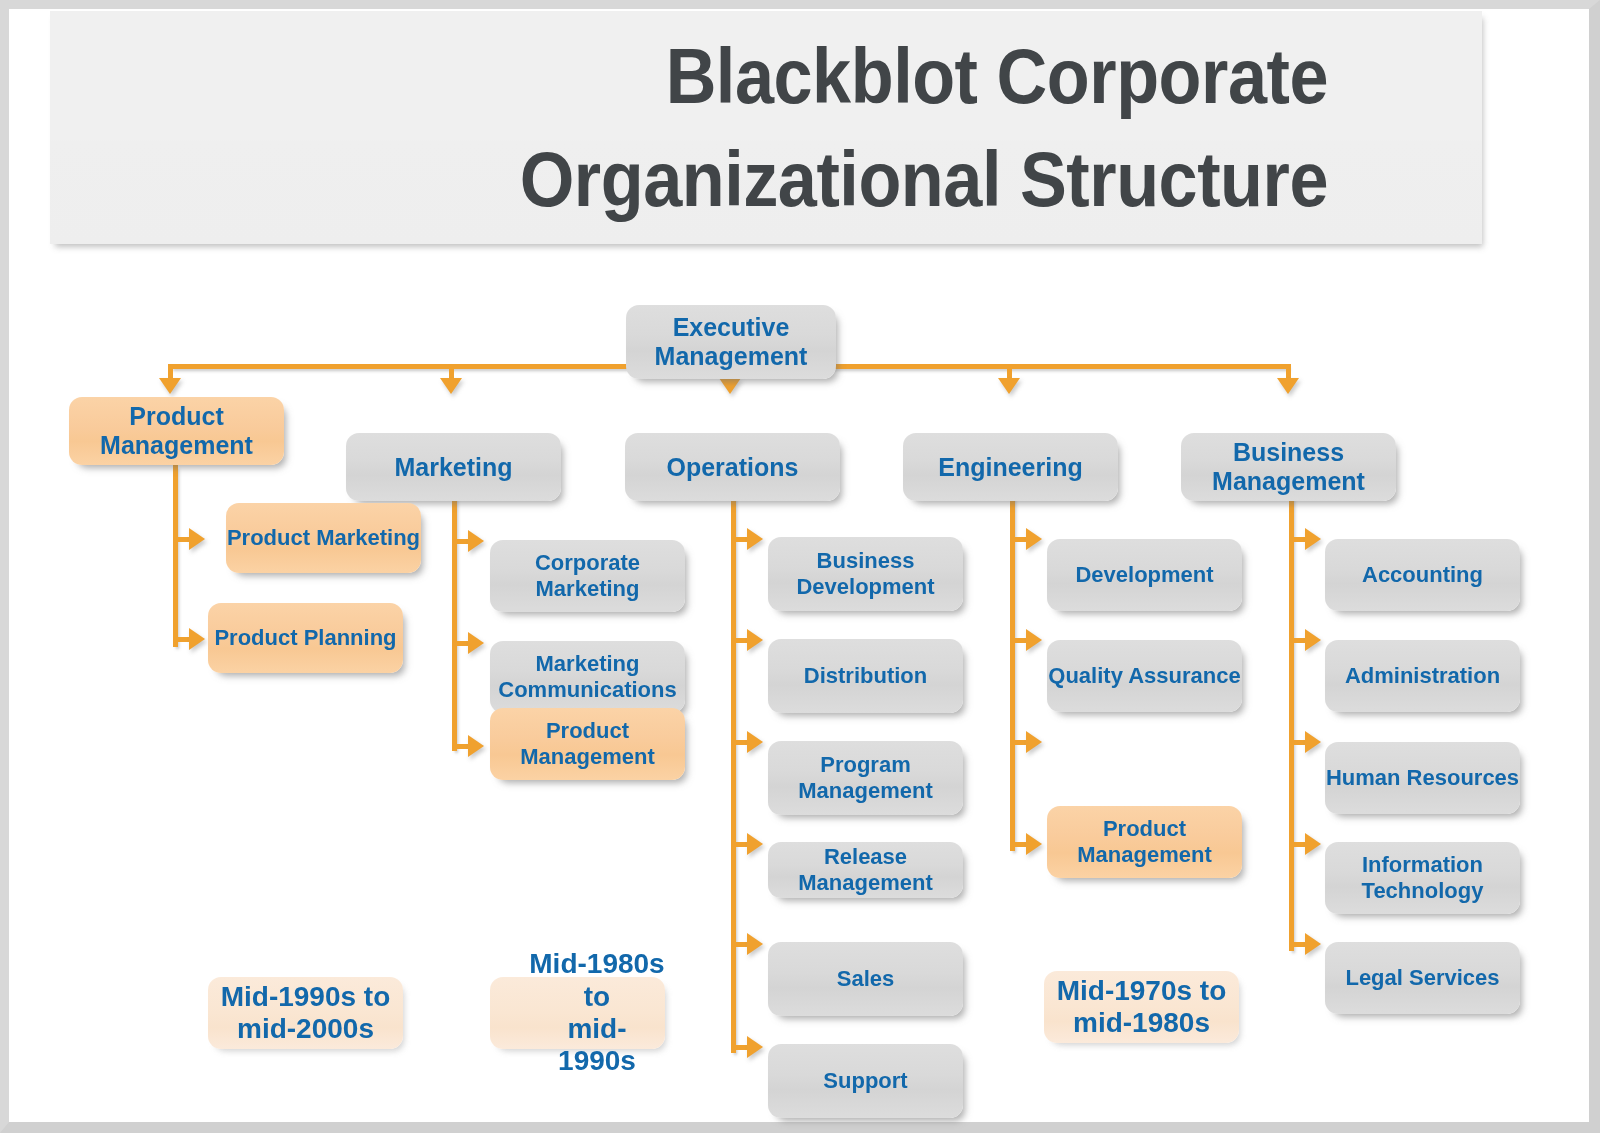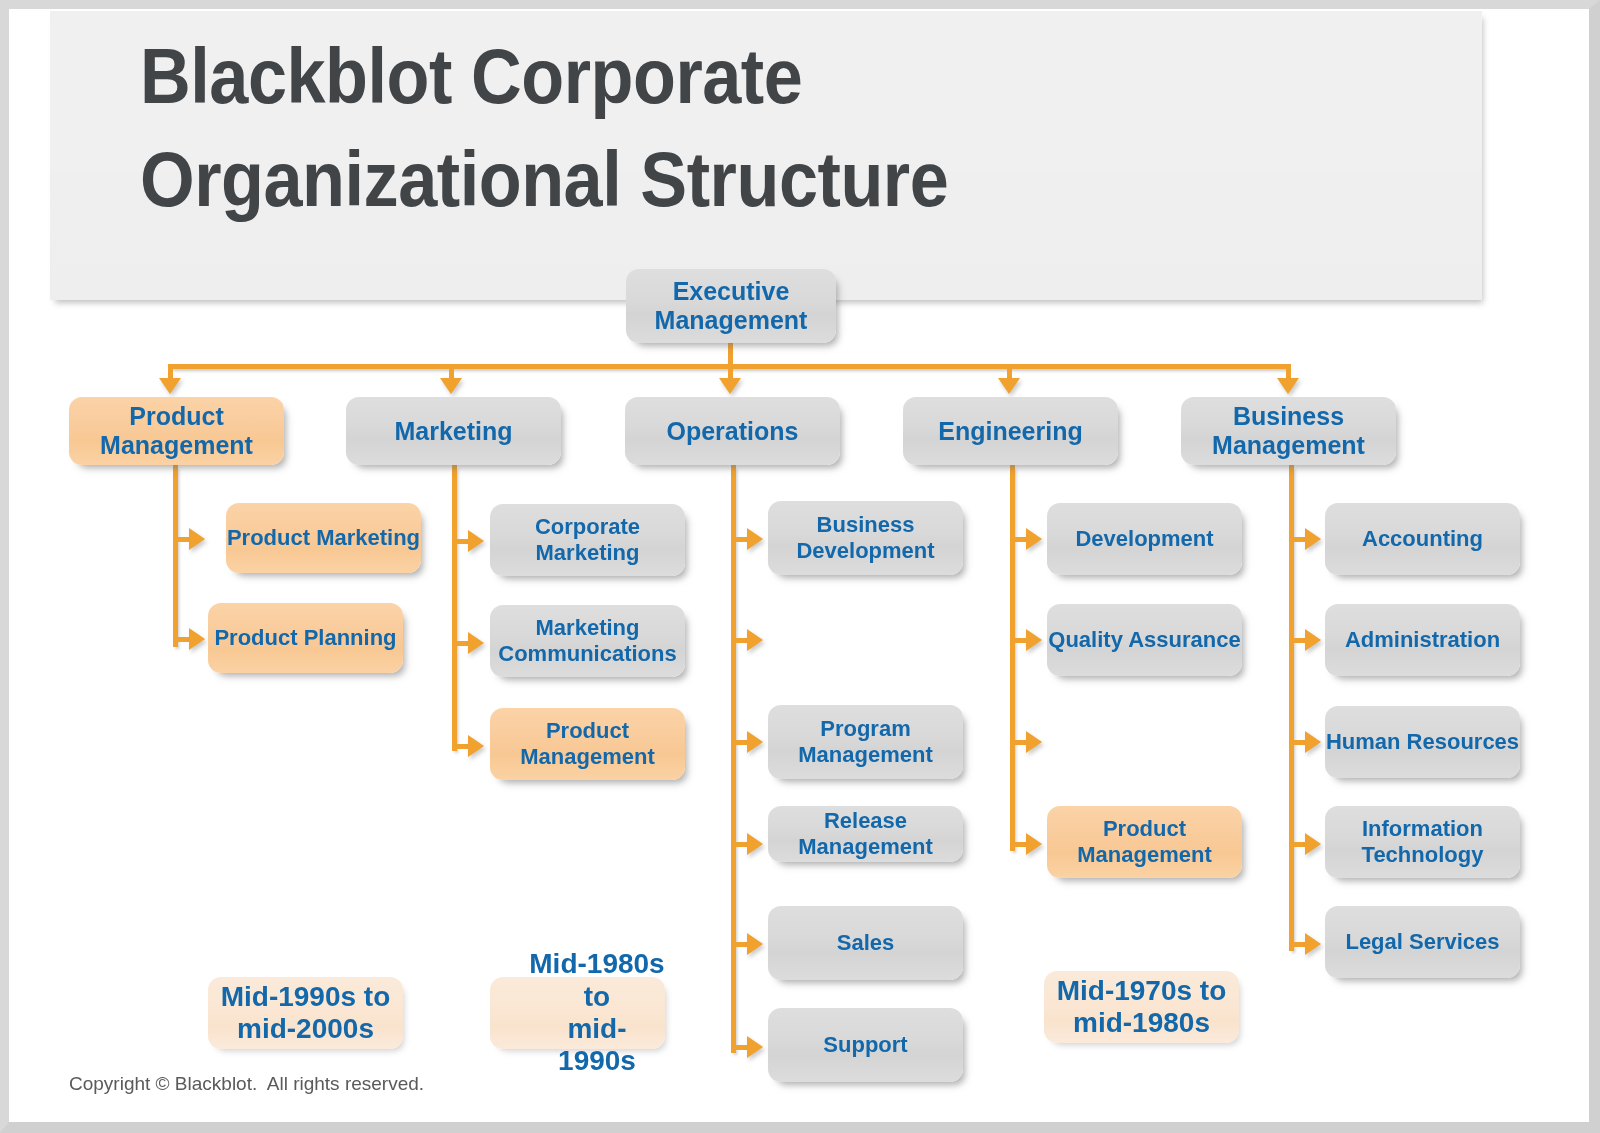--- a/index.html
+++ b/index.html
@@ -32,23 +32,24 @@
     width: 1580px; height: 1113px;
     background: #ffffff;
   }
 
   
   #title-banner {
     position: absolute;
     left: 41px;
     top: 2px;
     width: 1432px;
-    height: 289px;
+    height: 233px;
     background: linear-gradient(to bottom, #f0f0f0 0%, #f0f0f0 55%, #efefef 56%, #eeeeee 100%);
     box-shadow: 3px 5px 6px -2px rgba(120,120,120,0.45);
+    text-align: right;
   }
   #title-text {
     position: absolute;
     left: 90px;
     top: 14px;
     width: 1320px;
     font-size: 78px;
     font-weight: bold;
     line-height: 1.32;
     color: #414548;
@@ -69,20 +70,21 @@
     text-align: center;
     font-weight: bold;
     color: #1268ab;
     line-height: 1.16;
     white-space: pre-line;
     box-shadow: 5px 6px 7px -3px rgba(110,110,110,0.55);
     z-index: 5;
   }
   .node.gray {
     background: linear-gradient(to bottom, #dedede 0%, #d9d9d9 42%, #d4d4d4 62%, #dcdcdc 100%);
+    margin-top: 36px;
   }
   .node.orange {
     background: linear-gradient(to bottom, #fbd3a7 0%, #f9cb9b 45%, #f8c893 65%, #fbd2a4 100%);
   }
   .node.cream {
     background: linear-gradient(to bottom, #fbeada 0%, #fae6d2 50%, #f9e3cd 70%, #fbeadb 100%);
     box-shadow: 4px 5px 6px -3px rgba(140,140,140,0.4);
   }
 
   .lvl1 { font-size: 25px; }
@@ -207,20 +209,21 @@
     <div class="arrow-right" style="left:738px; top:722px;"></div>
     <div class="conn h" style="left:722px; top:833px; width:18px;"></div>
     <div class="arrow-right" style="left:738px; top:824px;"></div>
     <div class="conn h" style="left:722px; top:933px; width:18px;"></div>
     <div class="arrow-right" style="left:738px; top:924px;"></div>
     <div class="conn h" style="left:722px; top:1036px; width:18px;"></div>
     <div class="arrow-right" style="left:738px; top:1027px;"></div>
 
     <div class="node gray lvl3" style="left:759px; top:492px; width:195px; height:74px;">Business
 Development</div>
+    <div class="node gray lvl3" style="left:759px; top:594px; width:195px; height:74px;">Distribution</div>
     <div class="node gray lvl3" style="left:759px; top:696px; width:195px; height:74px;">Program
 Management</div>
     <div class="node gray lvl3" style="left:759px; top:797px; width:195px; height:56px;text-align:center;">Release
 Management</div>
     <div class="node gray lvl3" style="left:759px; top:999px; width:195px; height:74px;">Support</div>
     <div class="node gray lvl3" style="left:759px; top:897px; width:195px; height:74px;">Sales</div>
 
     <div class="conn v shadowed" style="left:1001px; top:456px; height:386px;"></div>
     <div class="conn h" style="left:1001px; top:528px; width:18px;"></div>
     <div class="arrow-right" style="left:1017px; top:519px;"></div>
@@ -255,16 +258,15 @@
 Technology</div>
     <div class="node gray lvl3" style="left:1316px; top:897px; width:195px; height:72px;">Legal Services</div>
 
     <div class="node cream era" style="left:199px; top:968px; width:195px; height:72px;">Mid-1990s to
 mid-2000s</div>
     <div class="node cream era" style="left:481px; top:968px; width:175px; height:72px;padding-left:39px;">Mid-1980s to
 mid-1990s</div>
     <div class="node cream era" style="left:1035px; top:962px; width:195px; height:72px;">Mid-1970s to
 mid-1980s</div>
 
-    <div id="copyright">Copyright © Blackblot.  All rights reserved.</div>
 
   </div>
 </div>
 
 </body></html>

